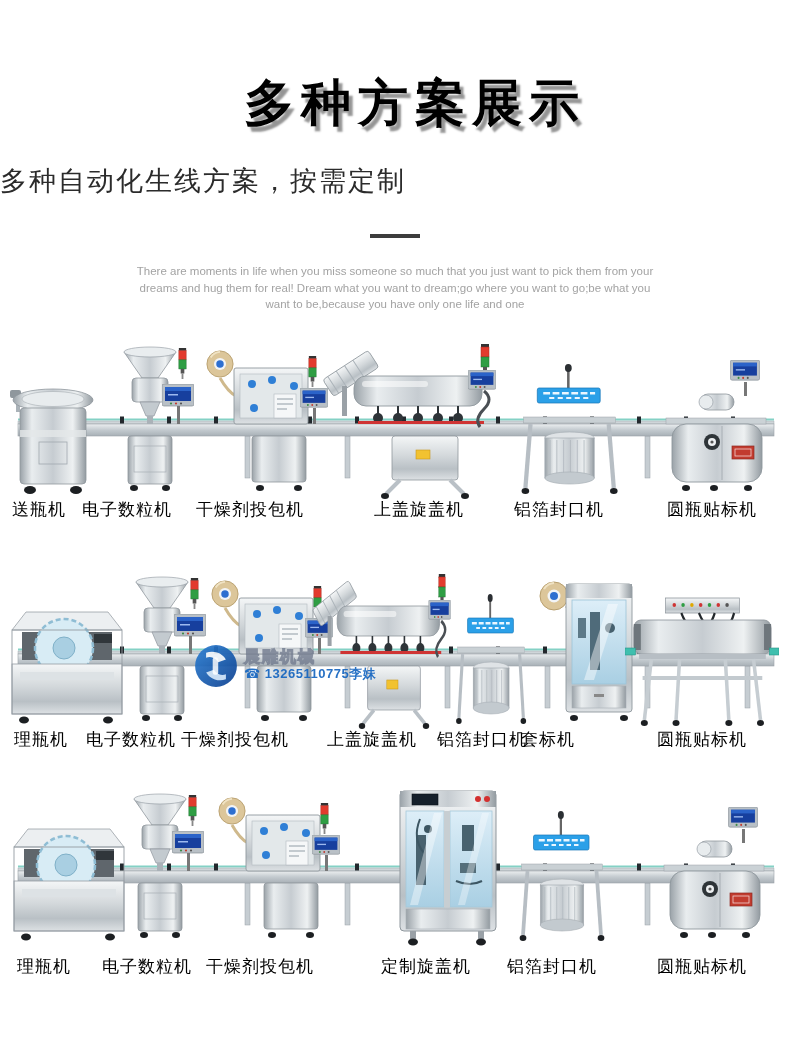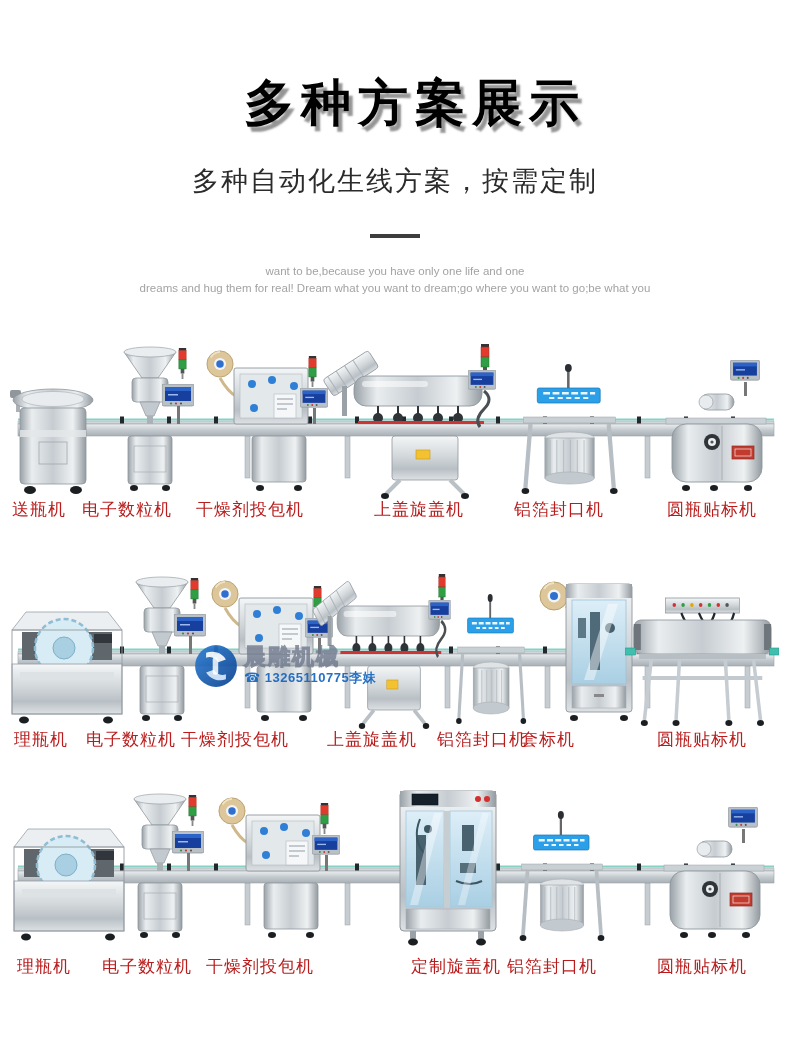--- a/index.html
+++ b/index.html
@@ -1,37 +1,37 @@
 <!DOCTYPE html>
 <html><head>
 <meta charset="utf-8">
 <style>
   html,body{margin:0;padding:0;background:#fff;}
   .page{position:relative;width:790px;height:1052px;margin:0 auto;background:#fff;overflow:hidden;
         font-family:"Liberation Sans","DejaVu Sans",sans-serif;}
   .title{position:absolute;top:62px;left:12px;width:100%;text-align:center;font-size:50px;
          font-weight:900;color:#000;letter-spacing:7px;margin:8px;
          text-shadow:4px 5px 2px rgba(0,0,0,0.42);}
-  .subtitle{position:absolute;top:163px;left:0;width:100%;text-align:center;font-size:27px;
+  .subtitle{position:absolute;top:163px;left:0;width:100%;text-align:left;font-size:27px;
             color:#2b2b2b;letter-spacing:2px;}
   .divider{position:absolute;top:234px;left:50%;transform:translateX(-50%);width:50px;height:4px;
            background:#3d3d3d;}
   .desc{position:absolute;top:263px;left:50%;transform:translateX(-50%);width:540px;
         text-align:center;font-size:11.5px;line-height:1.45;color:#a3a3a3;}
   .row{position:absolute;left:0;width:790px;height:205px;}
   .row svg.line{position:absolute;top:0;left:0;width:790px;height:165px;}
   .labels{position:absolute;left:0;top:160px;width:100%;height:30px;}
   .labels span{position:absolute;transform:translateX(-50%);white-space:nowrap;
-               font-size:17px;font-weight:500;color:#b91c1c;letter-spacing:1px;}
+               font-size:17px;font-weight:500;color:#000000;letter-spacing:1px;}
   .row3 .labels{top:170px;}
   .leg{fill:#c6cdd2;stroke:#98a0a6;stroke-width:.5;}
   .watermark{position:absolute;left:194px;top:644px;display:flex;align-items:center;gap:6px;
              opacity:.92;pointer-events:none;}
   .wm-logo{width:44px;height:44px;}
-  .wm-brand{font-size:22px;font-weight:800;letter-spacing:2px;color:rgba(255,255,255,0.15);
+  .wm-brand{font-size:16px;font-weight:800;letter-spacing:2px;color:rgba(255,255,255,0.15);
             -webkit-text-stroke:1.2px rgba(110,120,140,0.85);line-height:1.05;}
   .wm-phone{font-size:13px;font-weight:700;color:#1565c0;letter-spacing:.5px;}
 </style>
 </head>
 <body>
 
 <svg width="0" height="0" style="position:absolute" aria-hidden="true">
   <defs>
     <linearGradient id="gSteelV" x1="0" y1="0" x2="0" y2="1">
       <stop offset="0" stop-color="#f4f6f7"></stop>
@@ -329,22 +329,23 @@
   </defs>
 </svg>
 
 <div class="page">
 
   <h1 class="title">多种方案展示</h1>
   <div class="subtitle">多种自动化生线方案，按需定制</div>
   <div class="divider"></div>
 
   <div class="desc">
+    <div>There are moments in life when you miss someone so much that you just want to pick them from your</div>
+    <div>dreams and hug them for real! Dream what you want to dream;go where you want to go;be what you</div>
     <div>want to be,because you have only one life and one</div>
-    <div>dreams and hug them for real! Dream what you want to dream;go where you want to go;be what you</div>
   </div>
 
   <section class="row" style="top:338px">
     <svg class="line" viewBox="0 0 790 165">
       <use href="#sConveyor" x="0" y="0" width="790" height="165"></use>
       <g transform="translate(6,0)">
           <use href="#sTurntable" width="95" height="165"></use>
         </g>
       <g transform="translate(100,0)">
           <use href="#sCounter" width="100" height="165"></use>
@@ -427,21 +428,21 @@
           <use href="#sSealer" width="150" height="165"></use>
         </g>
       <g transform="translate(650,0)">
           <use href="#sLabeler" width="125" height="165"></use>
         </g>
     </svg>
     <div class="labels">
       <span style="left:44px">理瓶机</span>
       <span style="left:147px">电子数粒机</span>
       <span style="left:260px">干燥剂投包机</span>
-      <span style="left:456px">定制旋盖机</span>
+      <span style="left:426px">定制旋盖机</span>
       <span style="left:552px">铝箔封口机</span>
       <span style="left:702px">圆瓶贴标机</span>
     </div>
   </section>
 
   <div class="watermark">
     <svg class="wm-logo" viewBox="0 0 40 40">
       <circle cx="20" cy="20" r="19" fill="url(#gLogo)"></circle>
       <path d="M11 8 a15 15 0 0 1 18 6 l-7 2.5 a9 9 0 0 0 -11 -4 z" fill="#ffffff" opacity=".92"></path>
       <path d="M29 32 a15 15 0 0 1 -18 -6 l7 -2.5 a9 9 0 0 0 11 4 z" fill="#cfe3f7" opacity=".95"></path>

